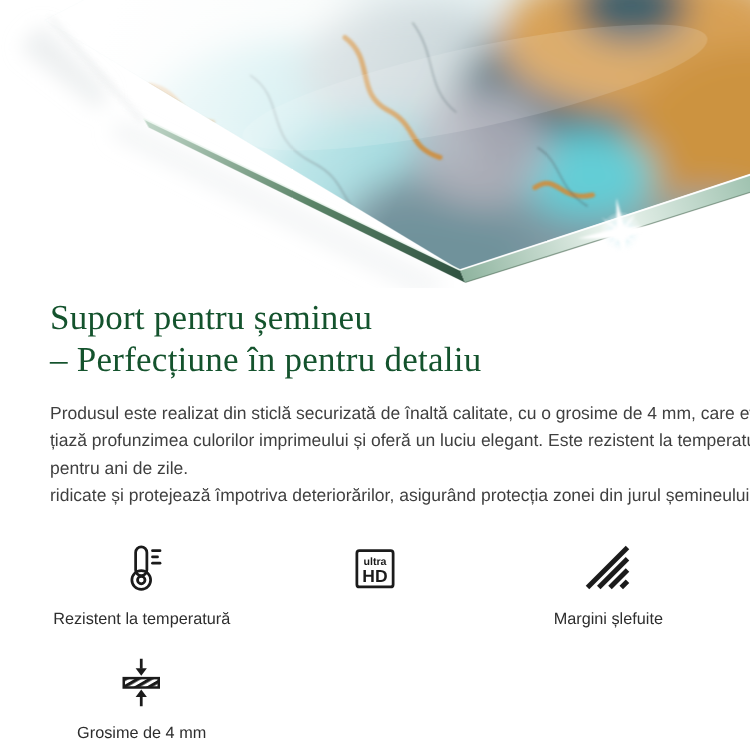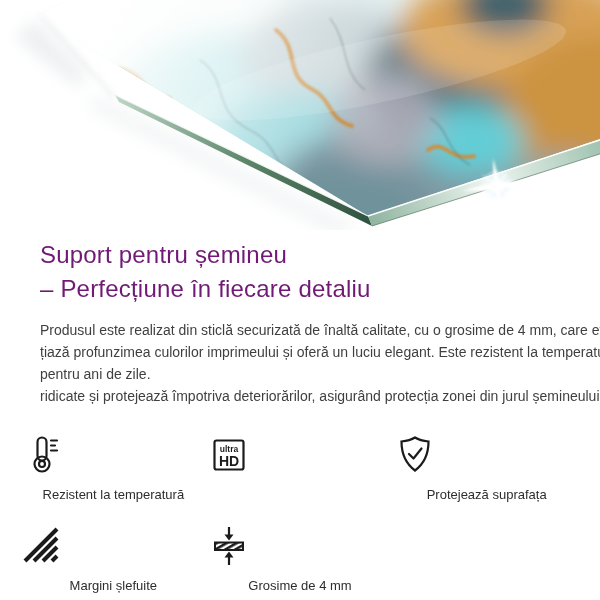--- a/index.html
+++ b/index.html
@@ -6,44 +6,44 @@
   html, body { width: 600px; height: 600px; }
   body {
     background: #ffffff;
     font-family: "Liberation Sans", sans-serif;
     overflow: hidden;
   }
   .hero { position: relative; width: 600px; height: 230px; background: #fff; }
   .hero svg { display: block; }
   .content { padding: 0 40px; }
   .heading {
-    font-family: Liberation Sans, sans-serif;
+    font-family: Liberation Serif, serif;
     font-weight: 400;
-    font-size: 24px;
+    font-size: 28px;
     line-height: 34px;
-    color: #701a75;
+    color: #14532d;
     margin-top: 8px;
     letter-spacing: 0.2px;
   }
   .heading span { display: block; }
   .para {
     margin-top: 13px;
     font-size: 14px;
     line-height: 22px;
     color: #3f3f3f;
   }
   .para span { display: block; white-space: nowrap; }
   .features {
     margin: 26px -20px 0;
     display: grid;
     grid-template-columns: 1fr 1fr 1fr;
     row-gap: 22px;
   }
   .feature { text-align: center; }
-  .icon-wrap { height: 44px; display: flex; align-items: center; }
+  .icon-wrap { height: 44px; display: flex; align-items: center; justify-content: center; }
   .feature-label { margin-top: 10px; font-size: 13px; color: #2d2d2d; }
   .fi { stroke: #1b1b1b; fill: none; stroke-width: 2.2; }
   .fi-fill { fill: #1b1b1b; stroke: none; }
   .fi-text { fill: #1b1b1b; font-family: "Liberation Sans", sans-serif; font-weight: bold; }
 </style>
 </head>
 <body>
 
 <div class="hero">
   <svg width="600" height="230" viewBox="0 0 600 230">
@@ -144,21 +144,21 @@
       <path d="M483,172 L497,183 L511,172 L500,186 L511,200 L497,189 L483,200 L494,186 Z" fill="#ffffff" opacity="0.7" filter="url(#blur1)"></path>
       <circle cx="497" cy="186" r="2.6" fill="#ffffff"></circle>
     </g>
   </svg>
 </div>
 
 <div class="content">
 
   <h1 class="heading">
     <span>Suport pentru șemineu</span>
-    <span>– Perfecțiune în fiecare detaliu</span>
+    <span>– Perfecțiune în pentru detaliu</span>
   </h1>
 
   <div class="para">
     <span>Produsul este realizat din sticlă securizată de înaltă calitate, cu o grosime de 4 mm, care eviden-</span>
     <span>țiază profunzimea culorilor imprimeului și oferă un luciu elegant. Este rezistent la temperaturi</span>
     <span>pentru ani de zile.</span>
     <span>ridicate și protejează împotriva deteriorărilor, asigurând protecția zonei din jurul șemineului</span>
   </div>
 
   <div class="features">
@@ -182,29 +182,20 @@
     <div class="feature">
       <div class="icon-wrap">
         <svg width="44" height="44" viewBox="0 0 44 44">
           <rect class="fi" x="7.5" y="7.5" width="29" height="29" rx="2" stroke-width="2.6"></rect>
           <text class="fi-text" x="22" y="19" font-size="8.5" text-anchor="middle">ultra</text>
           <text class="fi-text" x="22" y="32.5" font-size="14" text-anchor="middle">HD</text>
         </svg>
       </div>
     </div>
 
-    <div class="feature">
-      <div class="icon-wrap">
-        <svg width="44" height="44" viewBox="0 0 44 44">
-          <path class="fi" d="M22,4.5 C26,7 30.5,8 35.5,8.5 C35.5,19.5 32,30 22,37.5 C12,30 8.5,19.5 8.5,8.5 C13.5,8 18,7 22,4.5 Z"></path>
-          <path class="fi" d="M16,21 L20.5,25.5 L28.5,15.5" stroke-linecap="round" stroke-linejoin="round"></path>
-        </svg>
-      </div>
-      <div class="feature-label">Protejează suprafața</div>
-    </div>
 
 
     <div class="feature">
       <div class="icon-wrap">
         <svg width="44" height="44" viewBox="0 0 44 44">
           <g stroke="#1b1b1b" stroke-width="4" fill="none">
             <path d="M5,37 L37,5"></path>
             <path d="M14,37 L37,14"></path>
             <path d="M23,37 L37,23"></path>
             <path d="M32,37 L37,32"></path>

